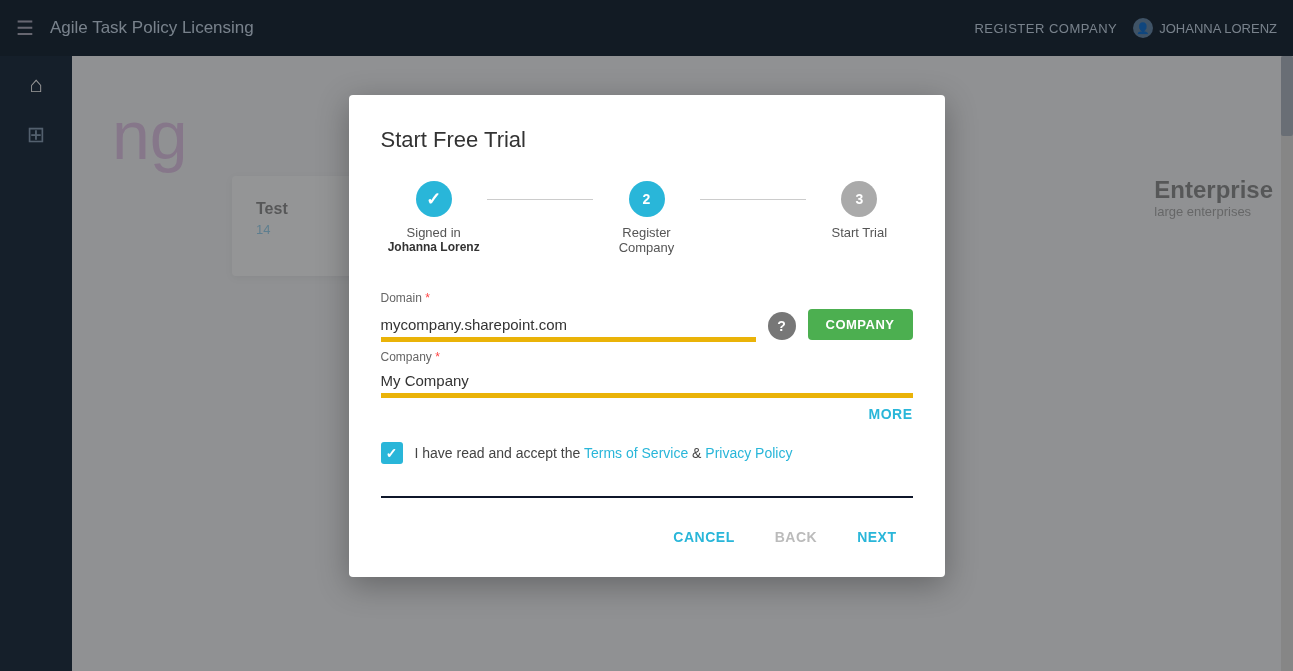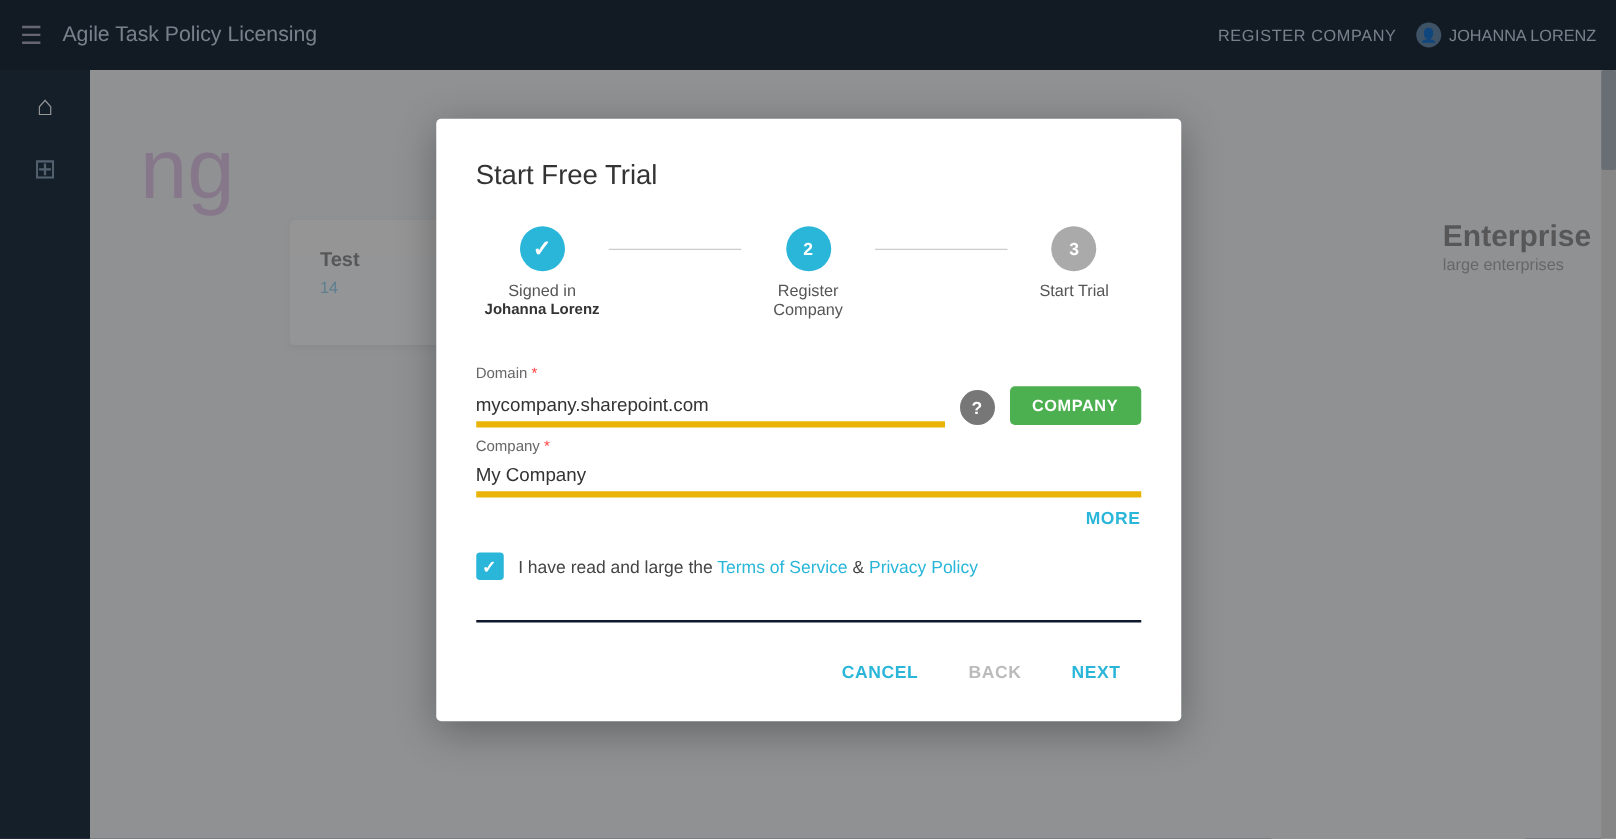--- a/index.html
+++ b/index.html
@@ -259,21 +259,21 @@
       <span>Company</span><span class="required"> *</span>
     </div>
     <input class="form-input" type="text" value="My Company" style="">
   </div>
 
   <div class="more-link">MORE</div>
 
   <div class="checkbox-row">
     <div class="checkbox-custom"></div>
     <div class="checkbox-text">
-      <span>I have read and large the</span>
+      <span>I have read and accept the</span>
       <a href="#">Terms of Service</a>
       <span> &amp; </span>
       <a href="#">Privacy Policy</a>
     </div>
   </div>
 
   <div class="dialog-actions">
     <button class="btn-cancel">CANCEL</button>
     <button class="btn-back">BACK</button>
     <button class="btn-next">NEXT</button>

